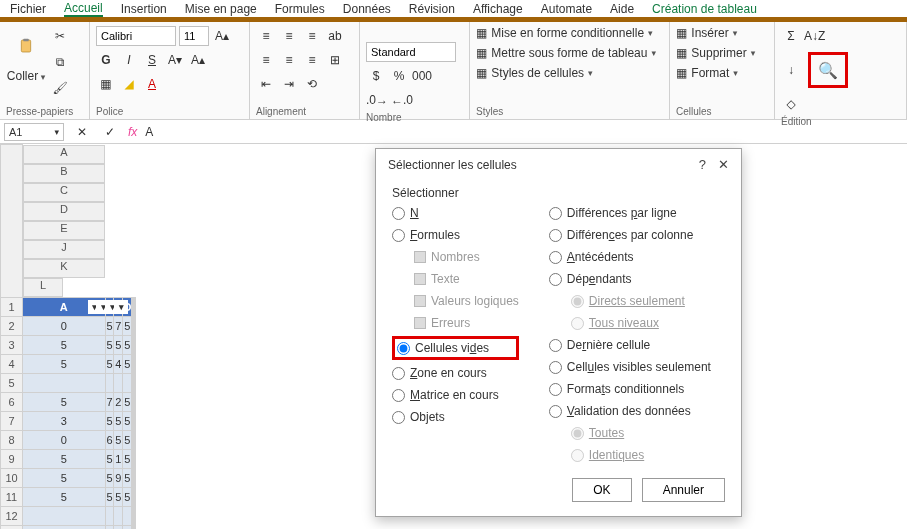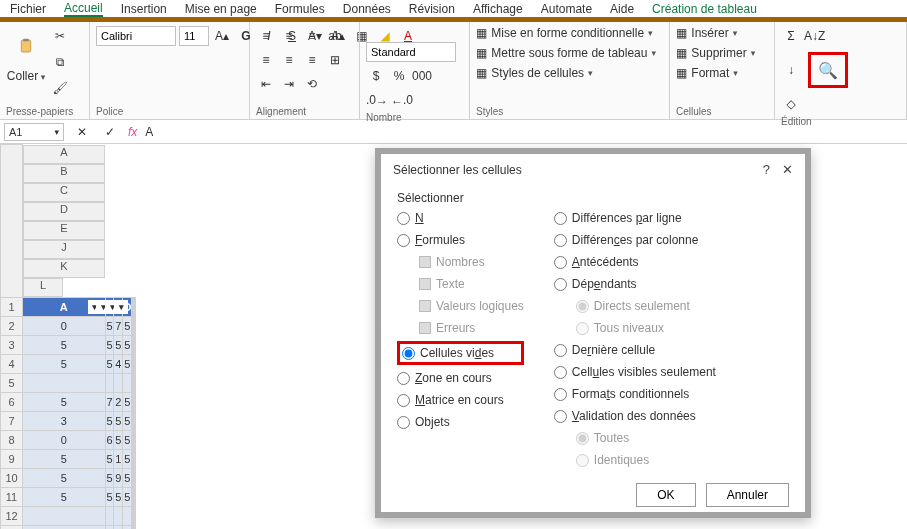--- a/index.html
+++ b/index.html
@@ -40,30 +40,30 @@
   table.grid th, table.grid td { border: 1px solid #d0d0d0; height: 19px; font-size: 11px; text-align: center; background: #fff; }
   table.grid th { background: #f0f0f0; font-weight: normal; color: #555; }
   table.grid th.corner { width: 22px; background:#f0f0f0; }
   table.grid th.col { width: 82px; }
   table.grid td.rowhdr { background: #f0f0f0; width: 22px; color:#555; }
   .thA { background:#4472c4 !important; color:#fff !important; font-weight:bold; position:relative; }
   .thA .farrow { position:absolute; right:3px; top:2px; width:14px; height:14px; background:#fff; color:#333; font-size:9px; display:flex; align-items:center; justify-content:center; }
   td.sel { background:#dde6f1 !important; }
 
   
-  .dialog { position: absolute; left: 375px; top: 148px; width: 436px; background: #fff; border: 6px solid #a3a3a3; box-shadow: 0 4px 12px rgba(0,0,0,.25); padding-bottom: 5px; font-size: 12px; }
+  .dialog { position: absolute; left: 375px; top: 148px; width: 367px; background: #fff; border: 1px solid #a3a3a3; box-shadow: 0 4px 12px rgba(0,0,0,.25); padding-bottom: 14px; font-size: 12px; }
   .dlg-title { display:flex; justify-content: space-between; align-items:center; padding: 8px 12px; }
   .dlg-title .icons { display:flex; gap:12px; color:#444; font-size:13px; }
   .dlg-body { padding: 4px 16px; }
   .section-label { margin: 2px 0 4px 0; }
   .radios { display:flex; gap: 30px; }
   .radios .colopts { display:flex; flex-direction:column; gap:4px; }
   .radio { display:flex; align-items:center; gap:5px; height:18px; }
   .radio input[type=radio]{ width:13px; height:13px; }
-  .radio.disabled { color:#9a9a9a; }
+  .radio.disabled { color:#9a9a9a;text-decoration:underline; }
   .sub { margin-left: 22px; }
   .chk { display:flex; align-items:center; gap:5px; height:18px; color:#9a9a9a; }
   .chk .box { width:12px; height:12px; background:#dcdcdc; border:1px solid #bbb; }
   .hl { border: 3px solid #e00000; padding: 0 2px; display:inline-flex; align-items:center; gap:5px; }
   .dlg-btns { display:flex; justify-content:flex-end; gap:10px; padding: 10px 16px 0 16px; }
   .dlg-btns button { border:1px solid #999; background:#fff; padding: 4px 20px; font-size:12px; }
   u.acc { text-decoration: underline; }
 </style>
 </head>
 <body>
@@ -98,21 +98,21 @@
       <div class="col" style="gap:6px">
         <span class="btn">✂</span>
         <span class="btn">⧉</span>
         <span class="btn">🖌</span>
       </div>
     </div>
     <div class="group-label">Presse-papiers</div>
   </div>
 
   <div class="group" style="width:160px">
-    <div class="group-body" style="flex-direction:row;gap:4px">
+    <div class="group-body" style="flex-direction:column;gap:4px">
       <div class="row">
         <input class="fake fontname" value="Calibri" style="">
         <input class="fake fontsize" value="11" style="">
         <span class="btn">A▴</span>
       </div>
       <div class="row">
         <span class="btn" style="font-weight:bold">G</span>
         <span class="btn" style="font-style:italic">I</span>
         <span class="btn" style="text-decoration:underline">S</span>
         <span class="btn">A▾</span>

